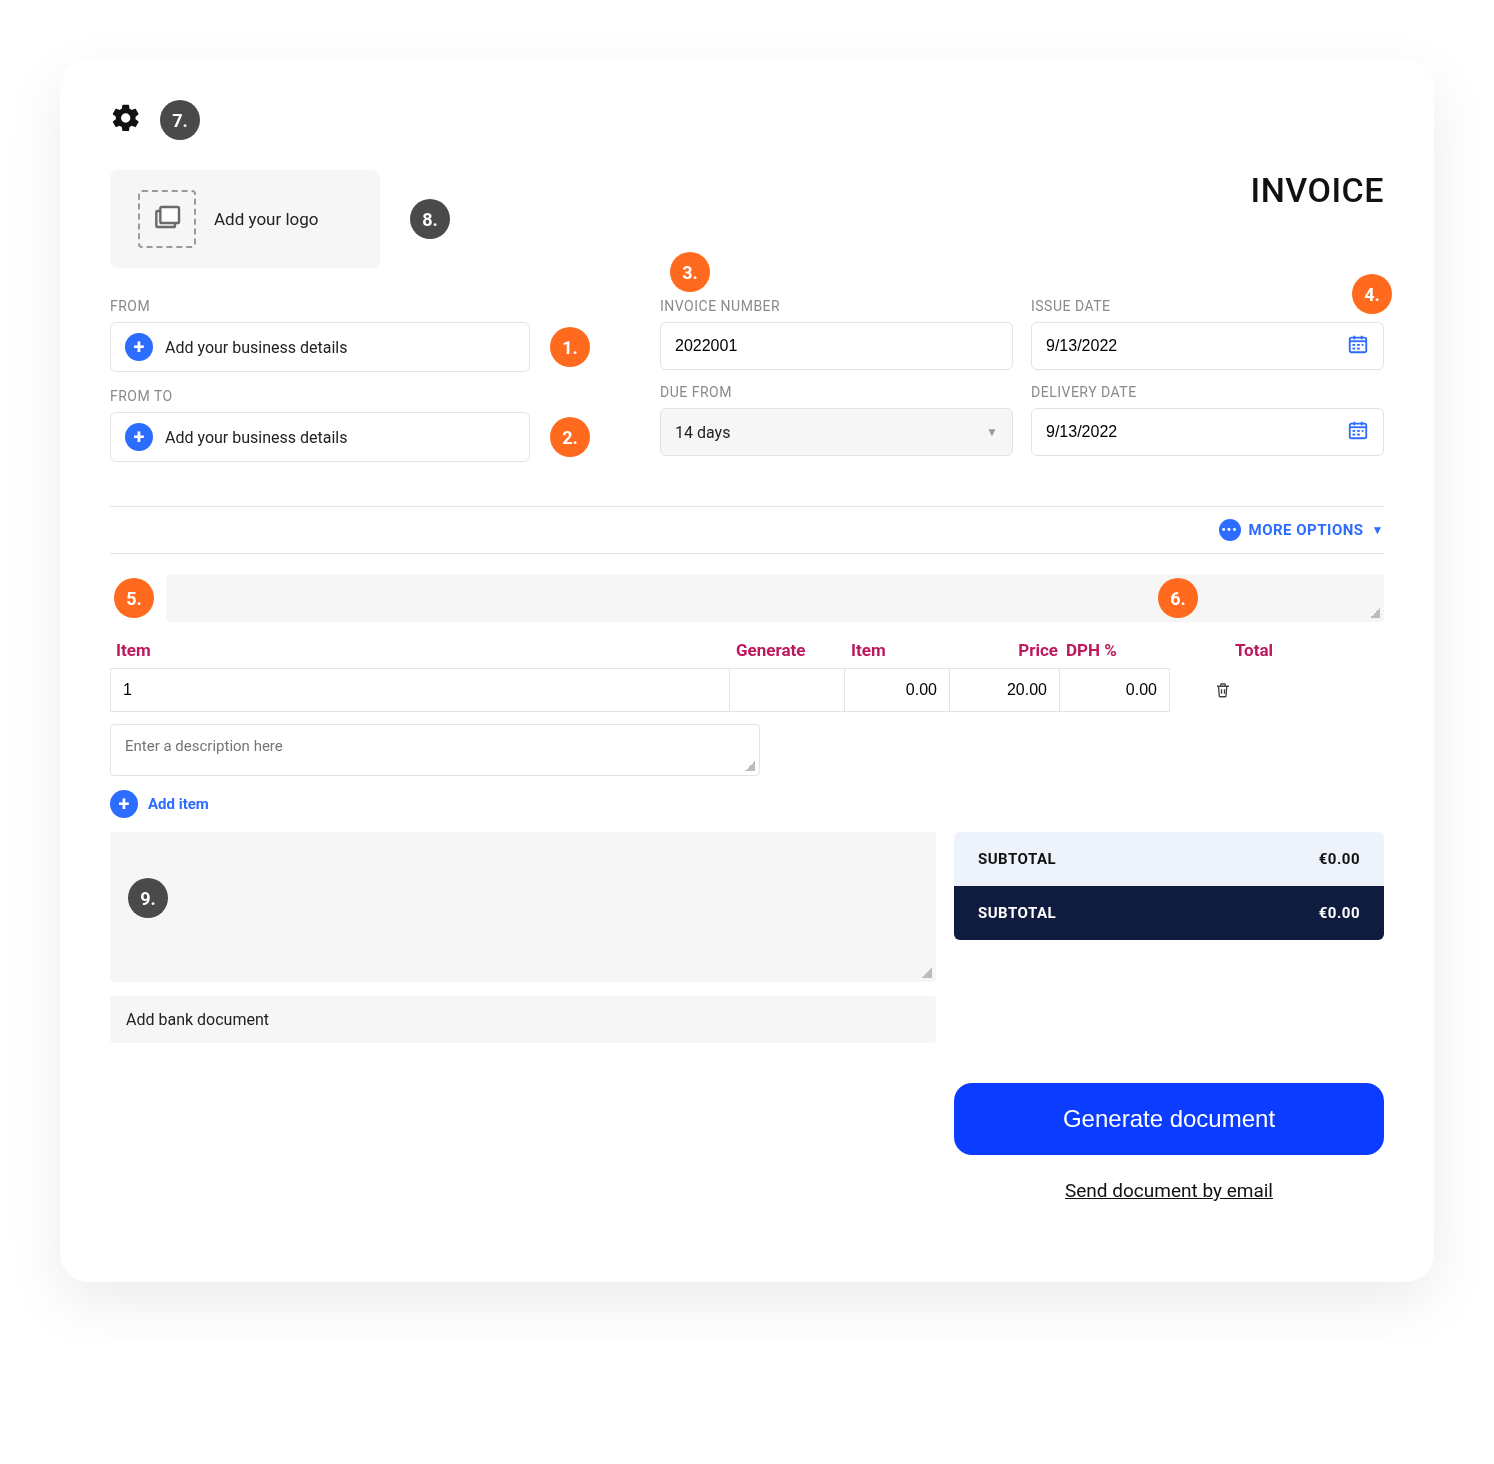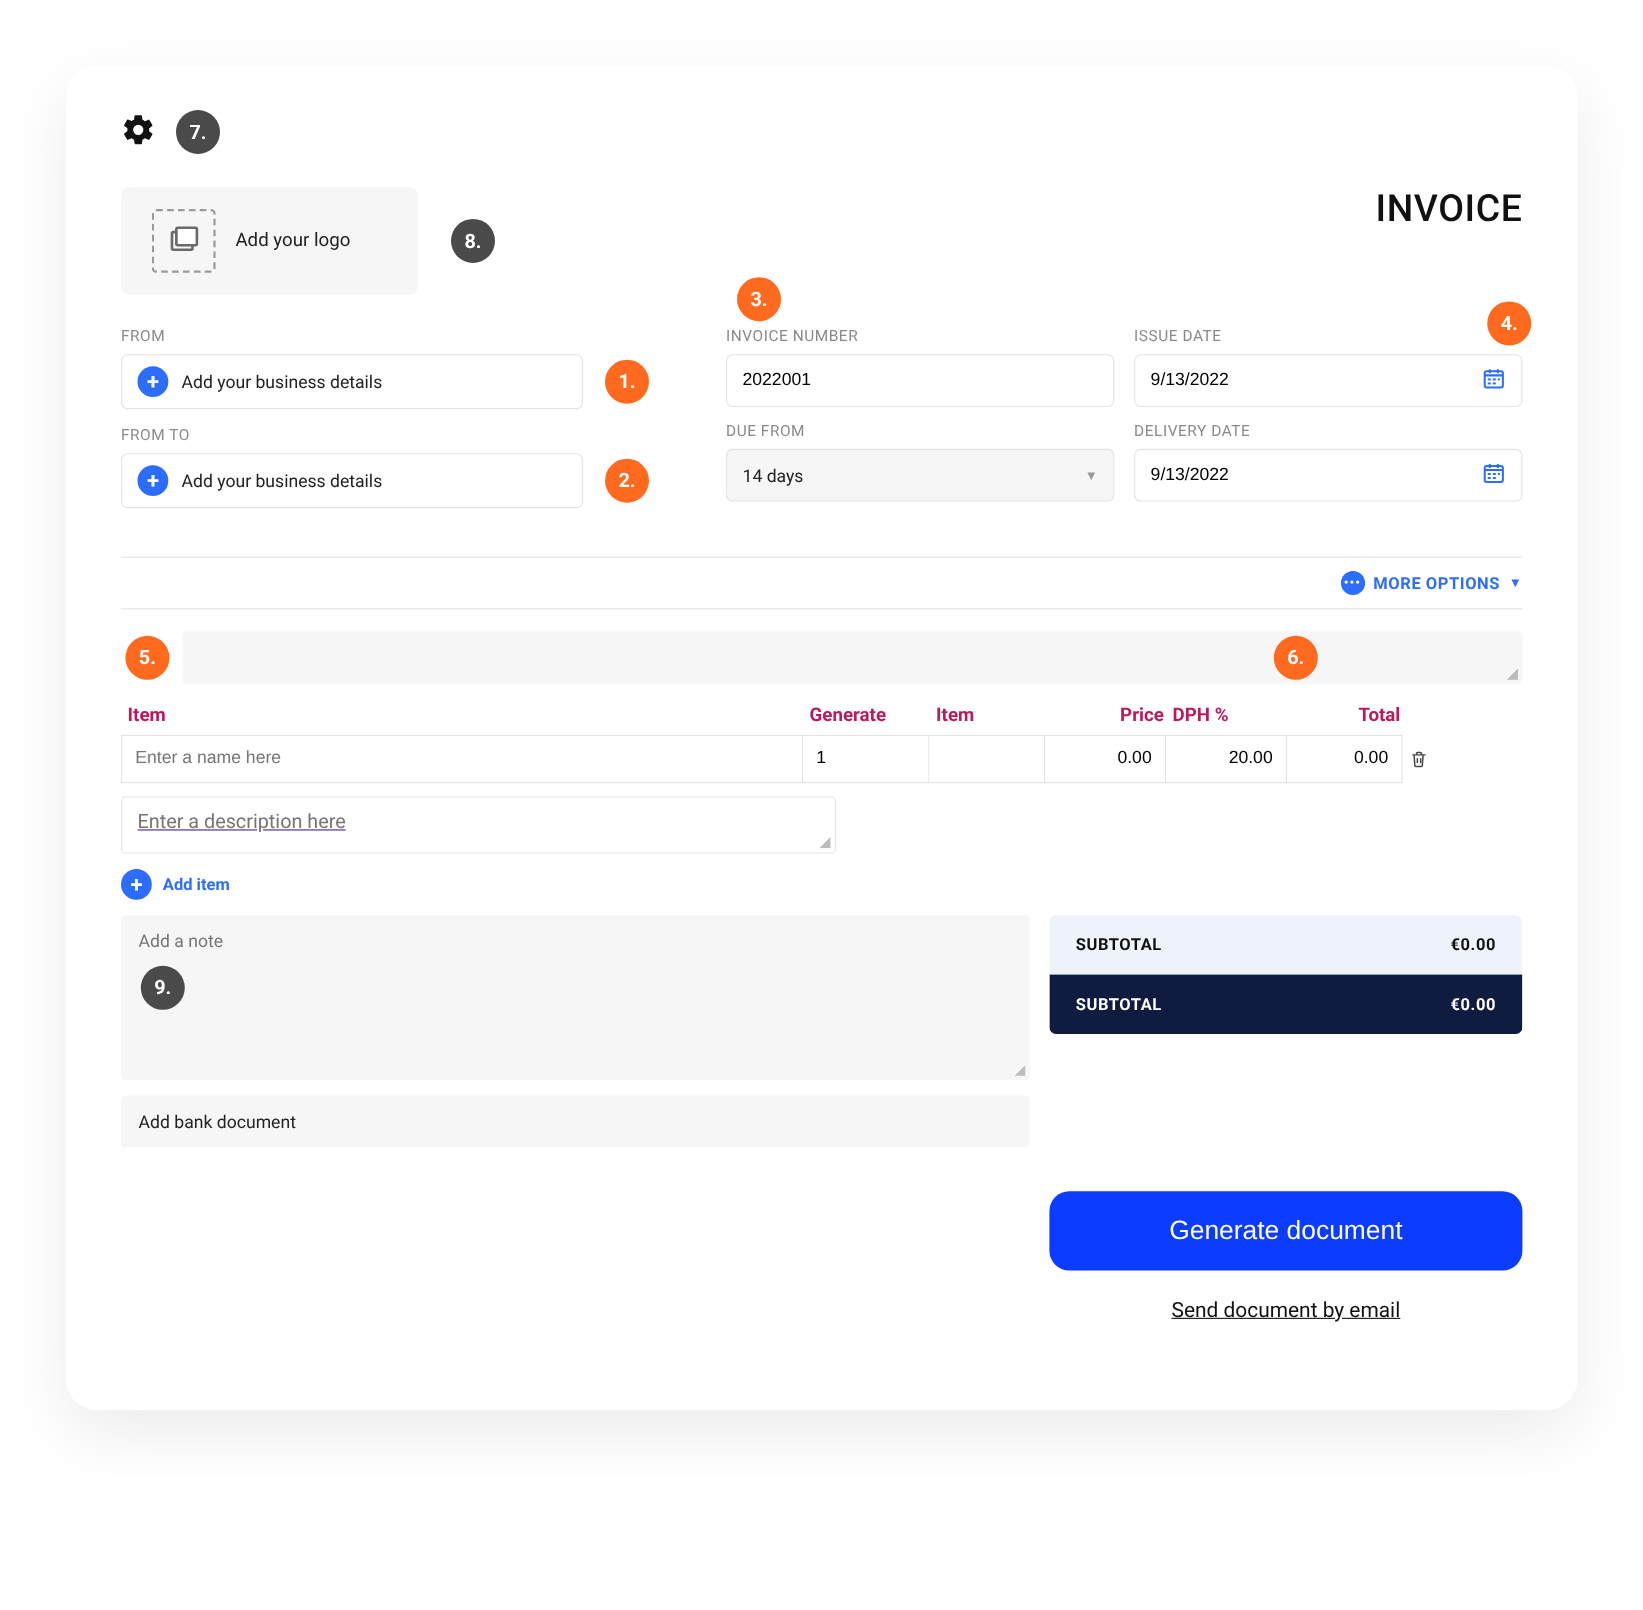--- a/index.html
+++ b/index.html
@@ -43,21 +43,21 @@
 .cell { border: 1px solid #e3e3e6; padding: 10px 12px; font-size: 16px; background: #fff; height: 44px; display: flex; align-items: center; }
 .cell input { border: none; outline: none; width: 100%; font-size: 16px; background: transparent; }
 .cell + .cell { border-left: none; }
 .num { justify-content: flex-end; text-align: right; }
 .num input { text-align: right; }
 .center-cell { text-align: left; }
 .trash { display: flex; align-items: center; justify-content: center; border: none; background: transparent; }
 .trash svg { width: 18px; height: 20px; color: #444; }
 .desc-row { margin-top: 12px; }
 .desc-box { border: 1px solid #e3e3e6; border-radius: 4px; padding: 12px 14px; width: 650px; height: 52px; position: relative; }
-.desc-box textarea { border: none; outline: none; resize: none; width: 100%; height: 100%; font-size: 18px; font-family: inherit; color: #4c1d95; text-decoration: underline; }
+.desc-box textarea { border: none; outline: none; resize: none; width: 100%; height: 100%; font-size: 15px; font-family: inherit; color: #4c1d95; }
 .desc-box::after { content:""; position:absolute; bottom:4px; right:4px; width:10px; height:10px; background: linear-gradient(135deg, transparent 50%, #bcbcbc 50%); }
 .add-item { display: flex; align-items: center; gap: 10px; margin-top: 14px; cursor: pointer; }
 .add-item-text { color: #2c6cff; font-weight: 700; font-size: 15px; }
 .bottom-row { display: grid; grid-template-columns: 1fr 430px; gap: 18px; margin-top: 14px; align-items: flex-start; }
 .note-box { background: #f6f6f7; border-radius: 4px; padding: 14px 16px; height: 150px; position: relative; }
 .note-box textarea { border: none; outline: none; resize: none; width: 100%; height: 100%; background: transparent; font-size: 16px; font-family: inherit; color: #6a6a6a; }
 .note-box::after { content:""; position:absolute; bottom:4px; right:4px; width:10px; height:10px; background: linear-gradient(135deg, transparent 50%, #bcbcbc 50%); }
 .badge9 { position: absolute; top: 46px; left: 18px; }
 .totals { border-radius: 6px; overflow: hidden; }
 .trow { display: flex; justify-content: space-between; padding: 18px 24px; font-weight: 700; font-size: 15px; letter-spacing: 0.5px; }
@@ -193,23 +193,20 @@
       <div class="items-head">
         <div>Item</div>
         <div>Generate</div>
         <div>Item</div>
         <div style="text-align:right">Price</div>
         <div style="text-align:left">DPH %</div>
         <div style="text-align:right">Total</div>
         <div></div>
       </div>
       <div class="items-row">
-        <div class="cell">
-            <input placeholder="Enter a name here" style="">
-          </div>
         <div class="cell center-cell">
             <input value="1" style="">
           </div>
         <div class="cell">
             <input value="" style="">
           </div>
         <div class="cell num">
             <input value="0.00" style="">
           </div>
         <div class="cell num">
@@ -233,21 +230,20 @@
       </div>
       <div class="add-item">
         <span class="plus-circle">+</span>
         <span class="add-item-text">Add item</span>
       </div>
     </div>
   </div>
 
   <div class="bottom-row">
     <div class="note-box">
-      <textarea placeholder="Add a note" style=""></textarea>
       <span class="badge badge-gray badge9">9.</span>
     </div>
     <div class="totals">
       <div class="trow trow1">
         <span>SUBTOTAL</span>
         <span>€0.00</span>
       </div>
       <div class="trow trow2">
         <span>SUBTOTAL</span>
         <span>€0.00</span>

